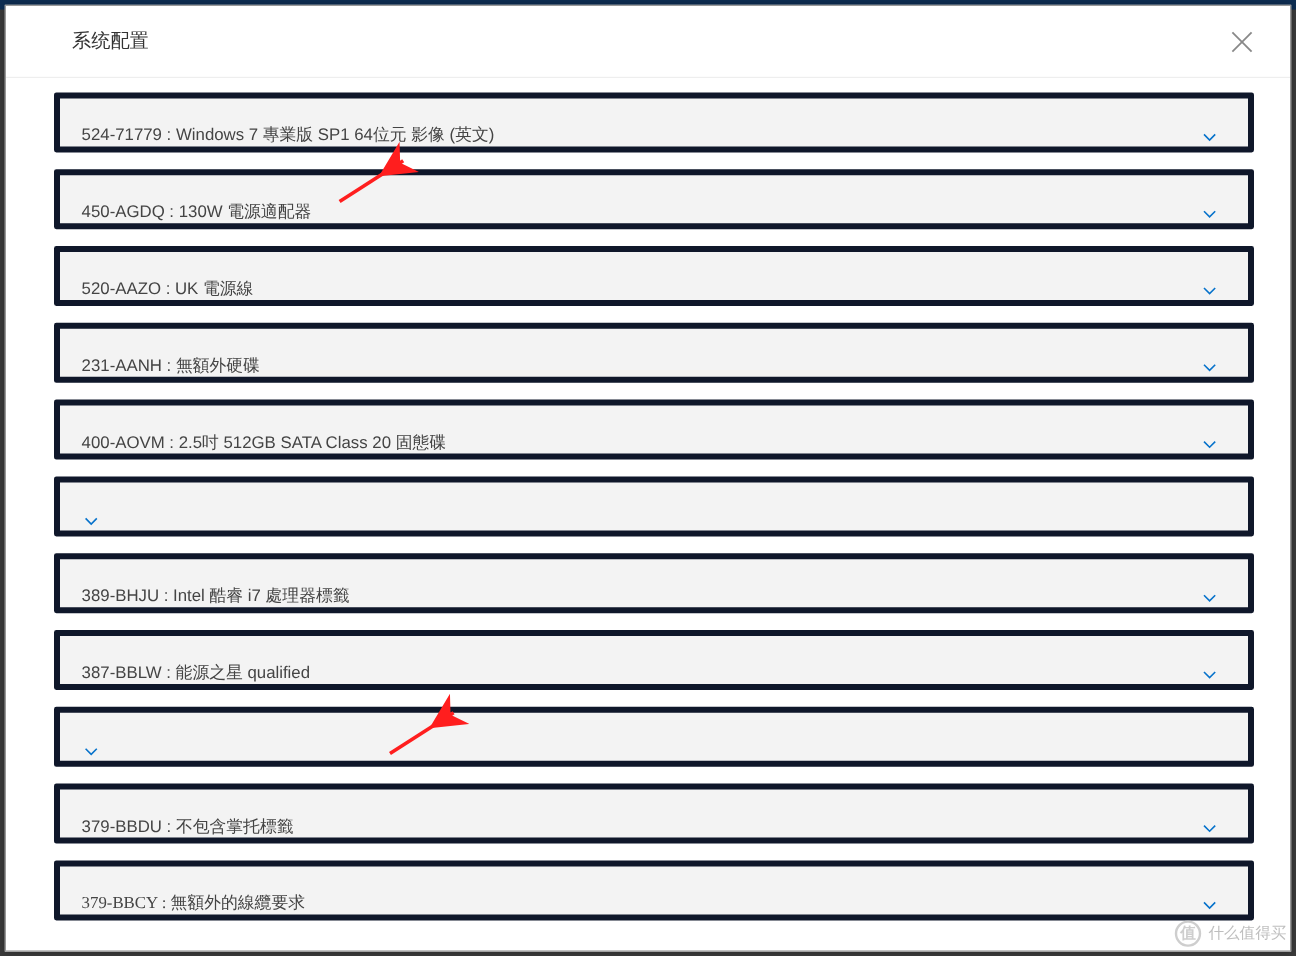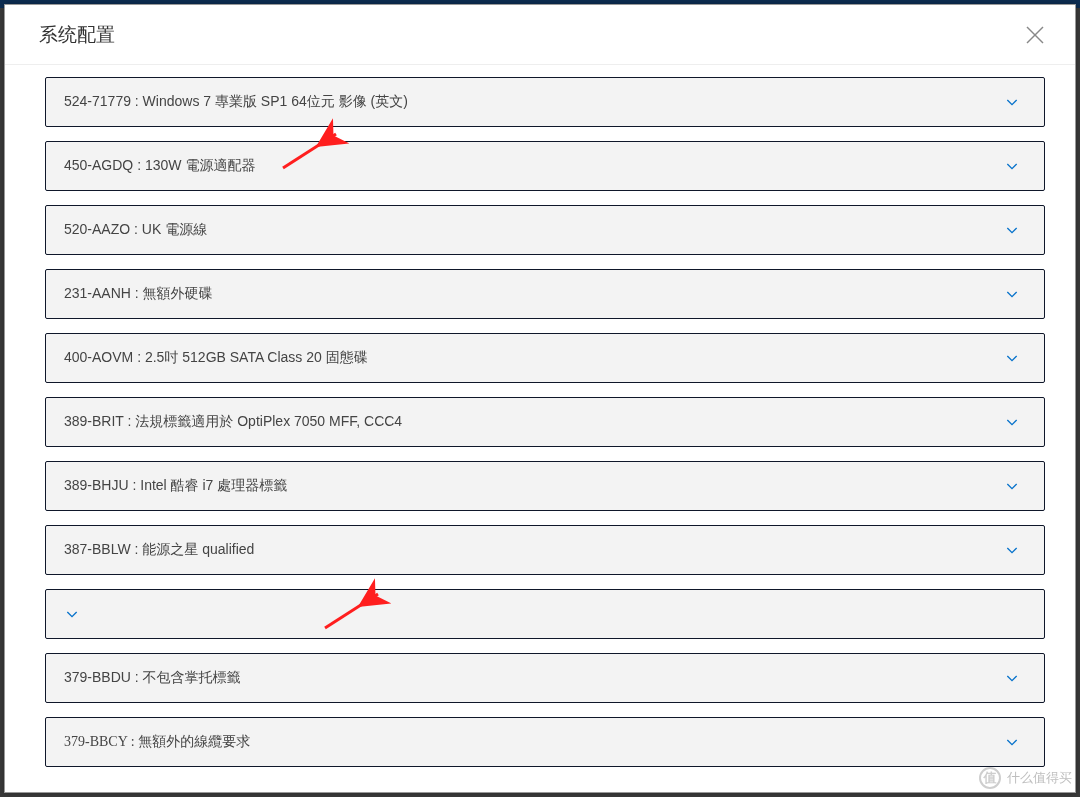--- a/index.html
+++ b/index.html
@@ -21,46 +21,47 @@
   .modal-header {
     height: 60px;
     display: flex;
     align-items: center;
     justify-content: space-between;
     padding: 0 28px 0 34px;
     border-bottom: 1px solid #eee;
     flex-shrink: 0;
   }
   .modal-title {
-    font-size: 19px;
+    font-size: 16px;
     color: #333;
     font-weight: 400;
+    margin-left: 21px;
   }
   .close-btn {
     width: 24px; height: 24px;
     cursor: pointer;
     position: relative;
     color: #888;
   }
   .close-btn svg { width: 100%; height: 100%; stroke: currentColor; }
 
   .modal-body {
     flex: 1;
     overflow-y: scroll;
     padding: 12px 30px 6px 40px;
   }
 
   .acc-item {
     background: #f3f3f3;
-    border: 1px solid #0f172a;
+    border: 5px solid #0f172a;
     border-radius: 2px;
     margin-bottom: 14px;
     height: 50px;
     display: flex;
-    align-items: center;
+    align-items: flex-end;
     justify-content: space-between;
     padding: 0 24px 0 18px;
     cursor: pointer;
   }
   .acc-label {
     font-size: 14px;
     color: #444;
     white-space: nowrap;
   }
   .chev {
@@ -152,21 +153,20 @@
     </div>
 
     <div class="acc-item">
       <span class="acc-label">400-AOVM : 2.5吋 512GB SATA Class 20 固態碟</span>
       <span class="chev"><svg viewBox="0 0 24 24">
             <polyline points="5 9 12 16 19 9"></polyline>
           </svg></span>
     </div>
 
     <div class="acc-item">
-      <span class="acc-label">389-BRIT : 法規標籤適用於 OptiPlex 7050 MFF, CCC4</span>
       <span class="chev"><svg viewBox="0 0 24 24">
             <polyline points="5 9 12 16 19 9"></polyline>
           </svg></span>
     </div>
 
     <div class="acc-item">
       <span class="acc-label">389-BHJU : Intel 酷睿 i7 處理器標籤</span>
       <span class="chev"><svg viewBox="0 0 24 24">
             <polyline points="5 9 12 16 19 9"></polyline>
           </svg></span>

